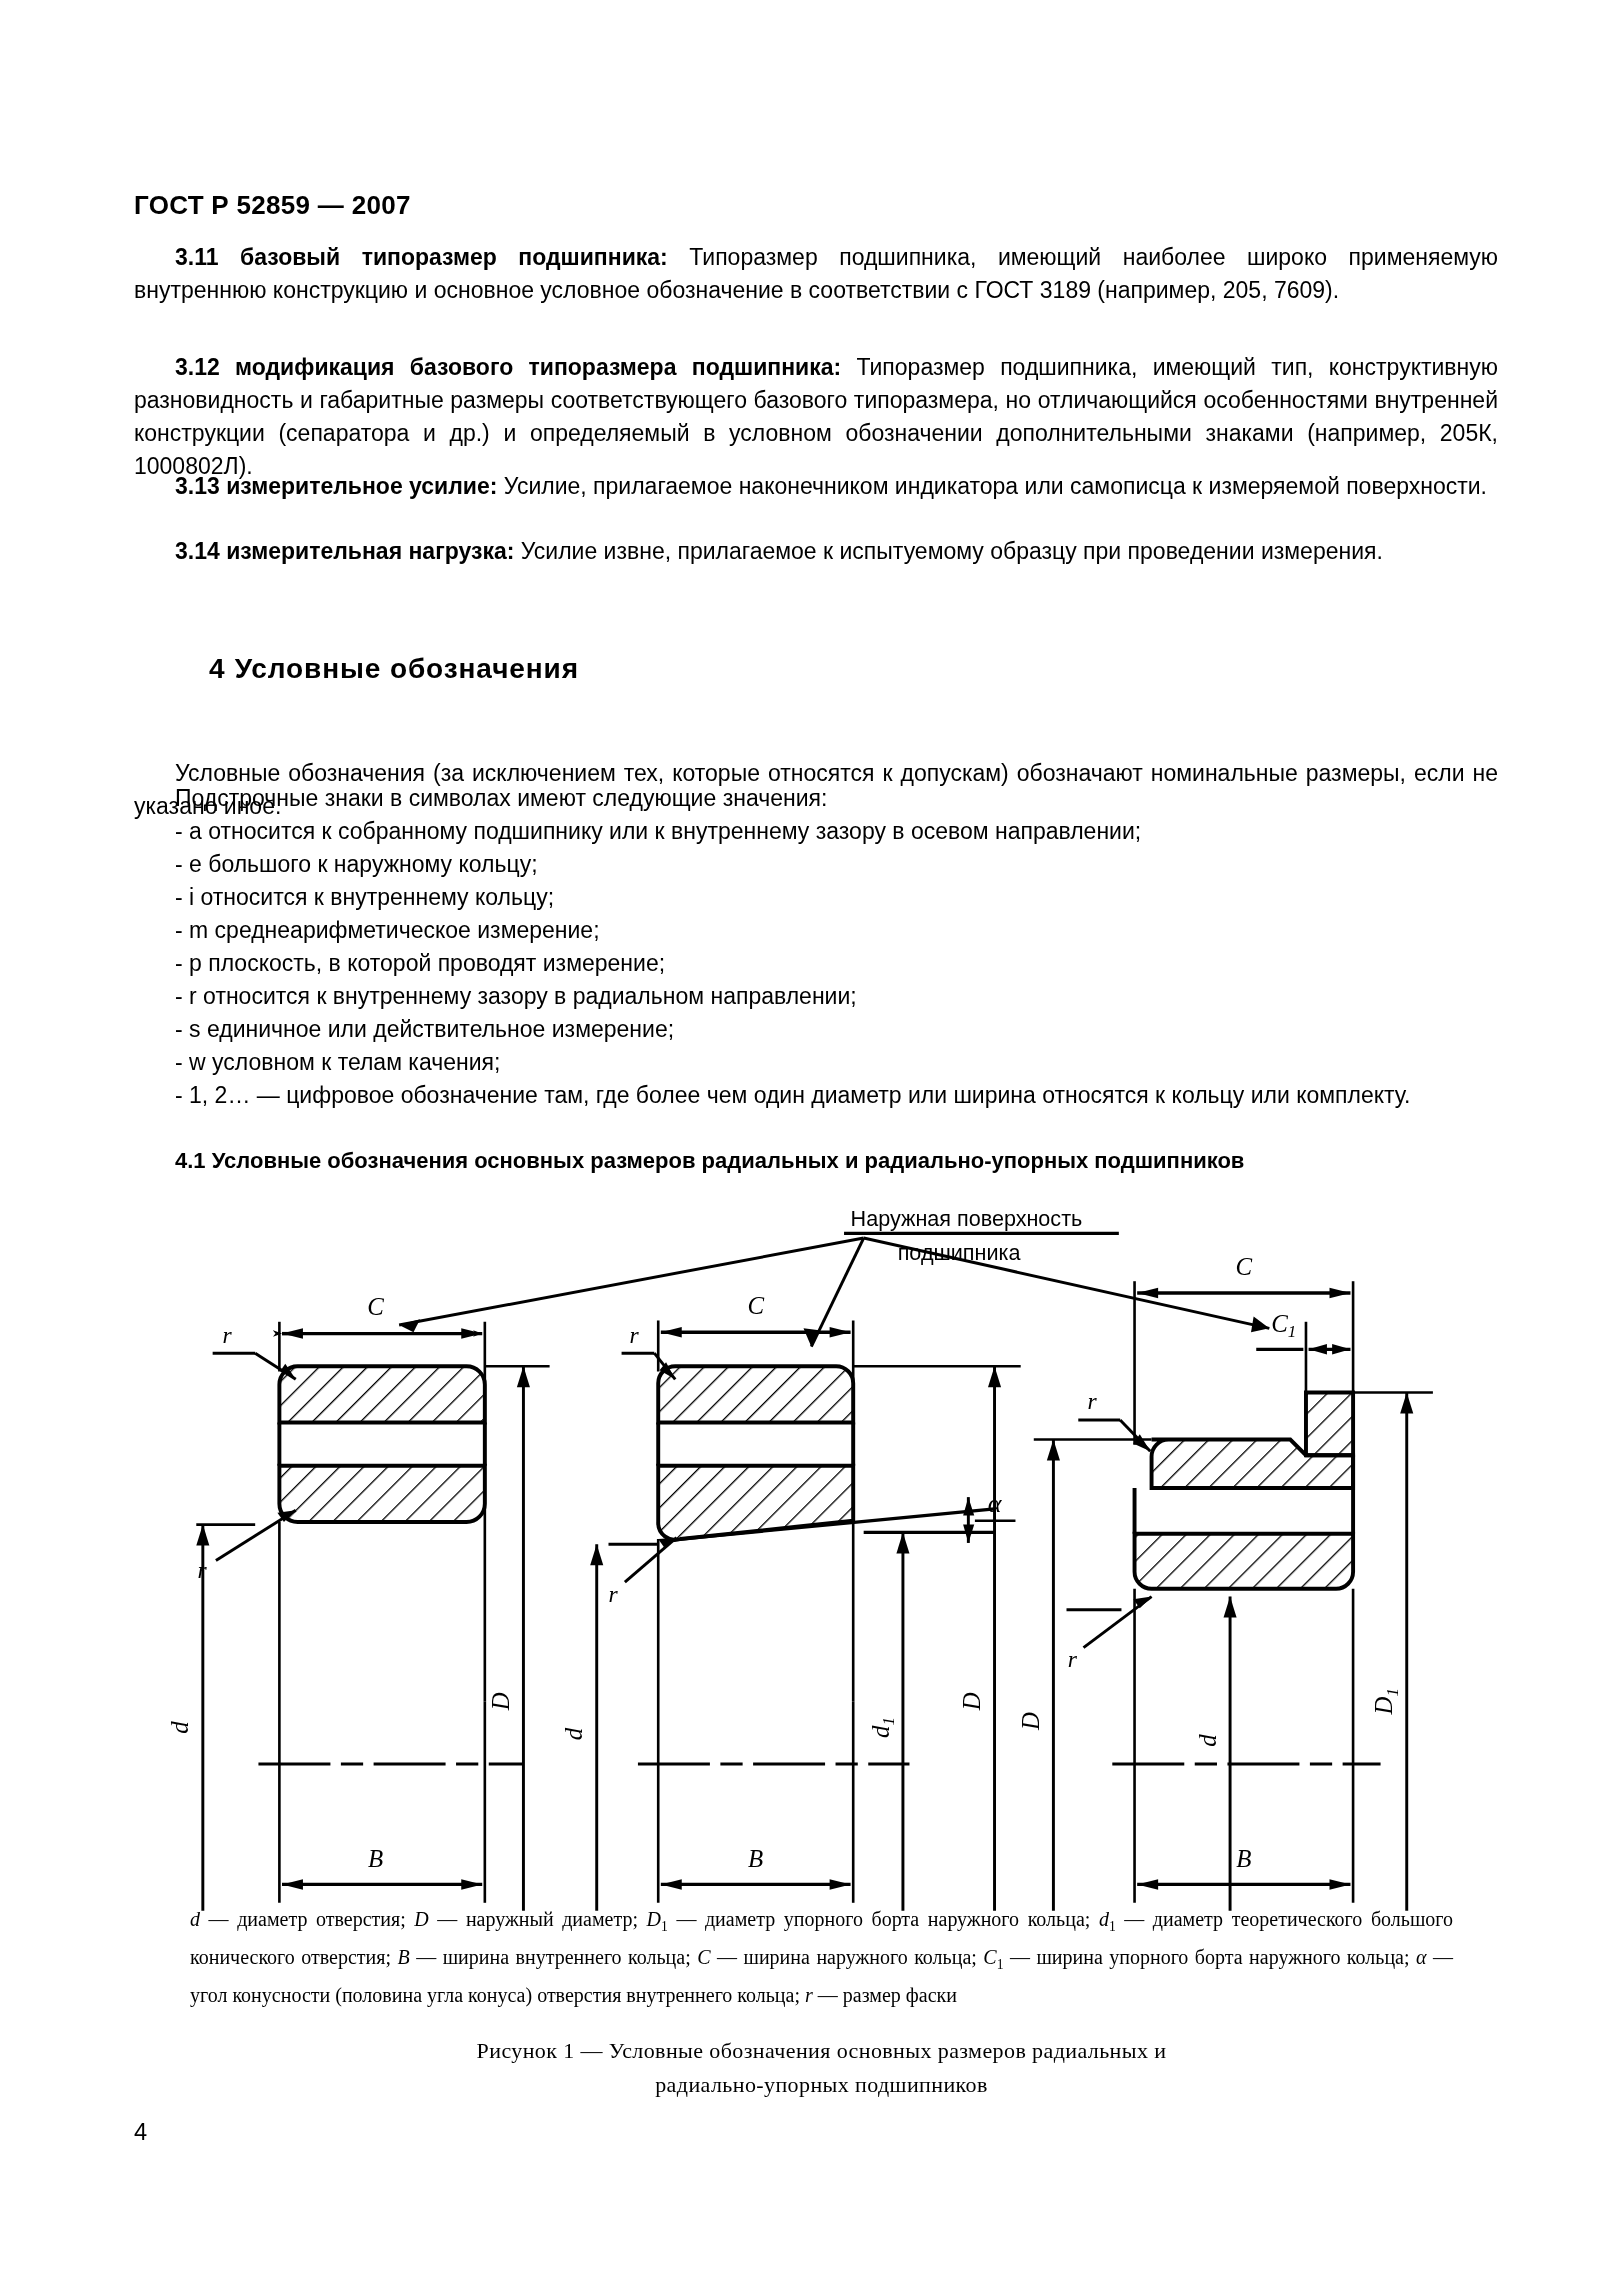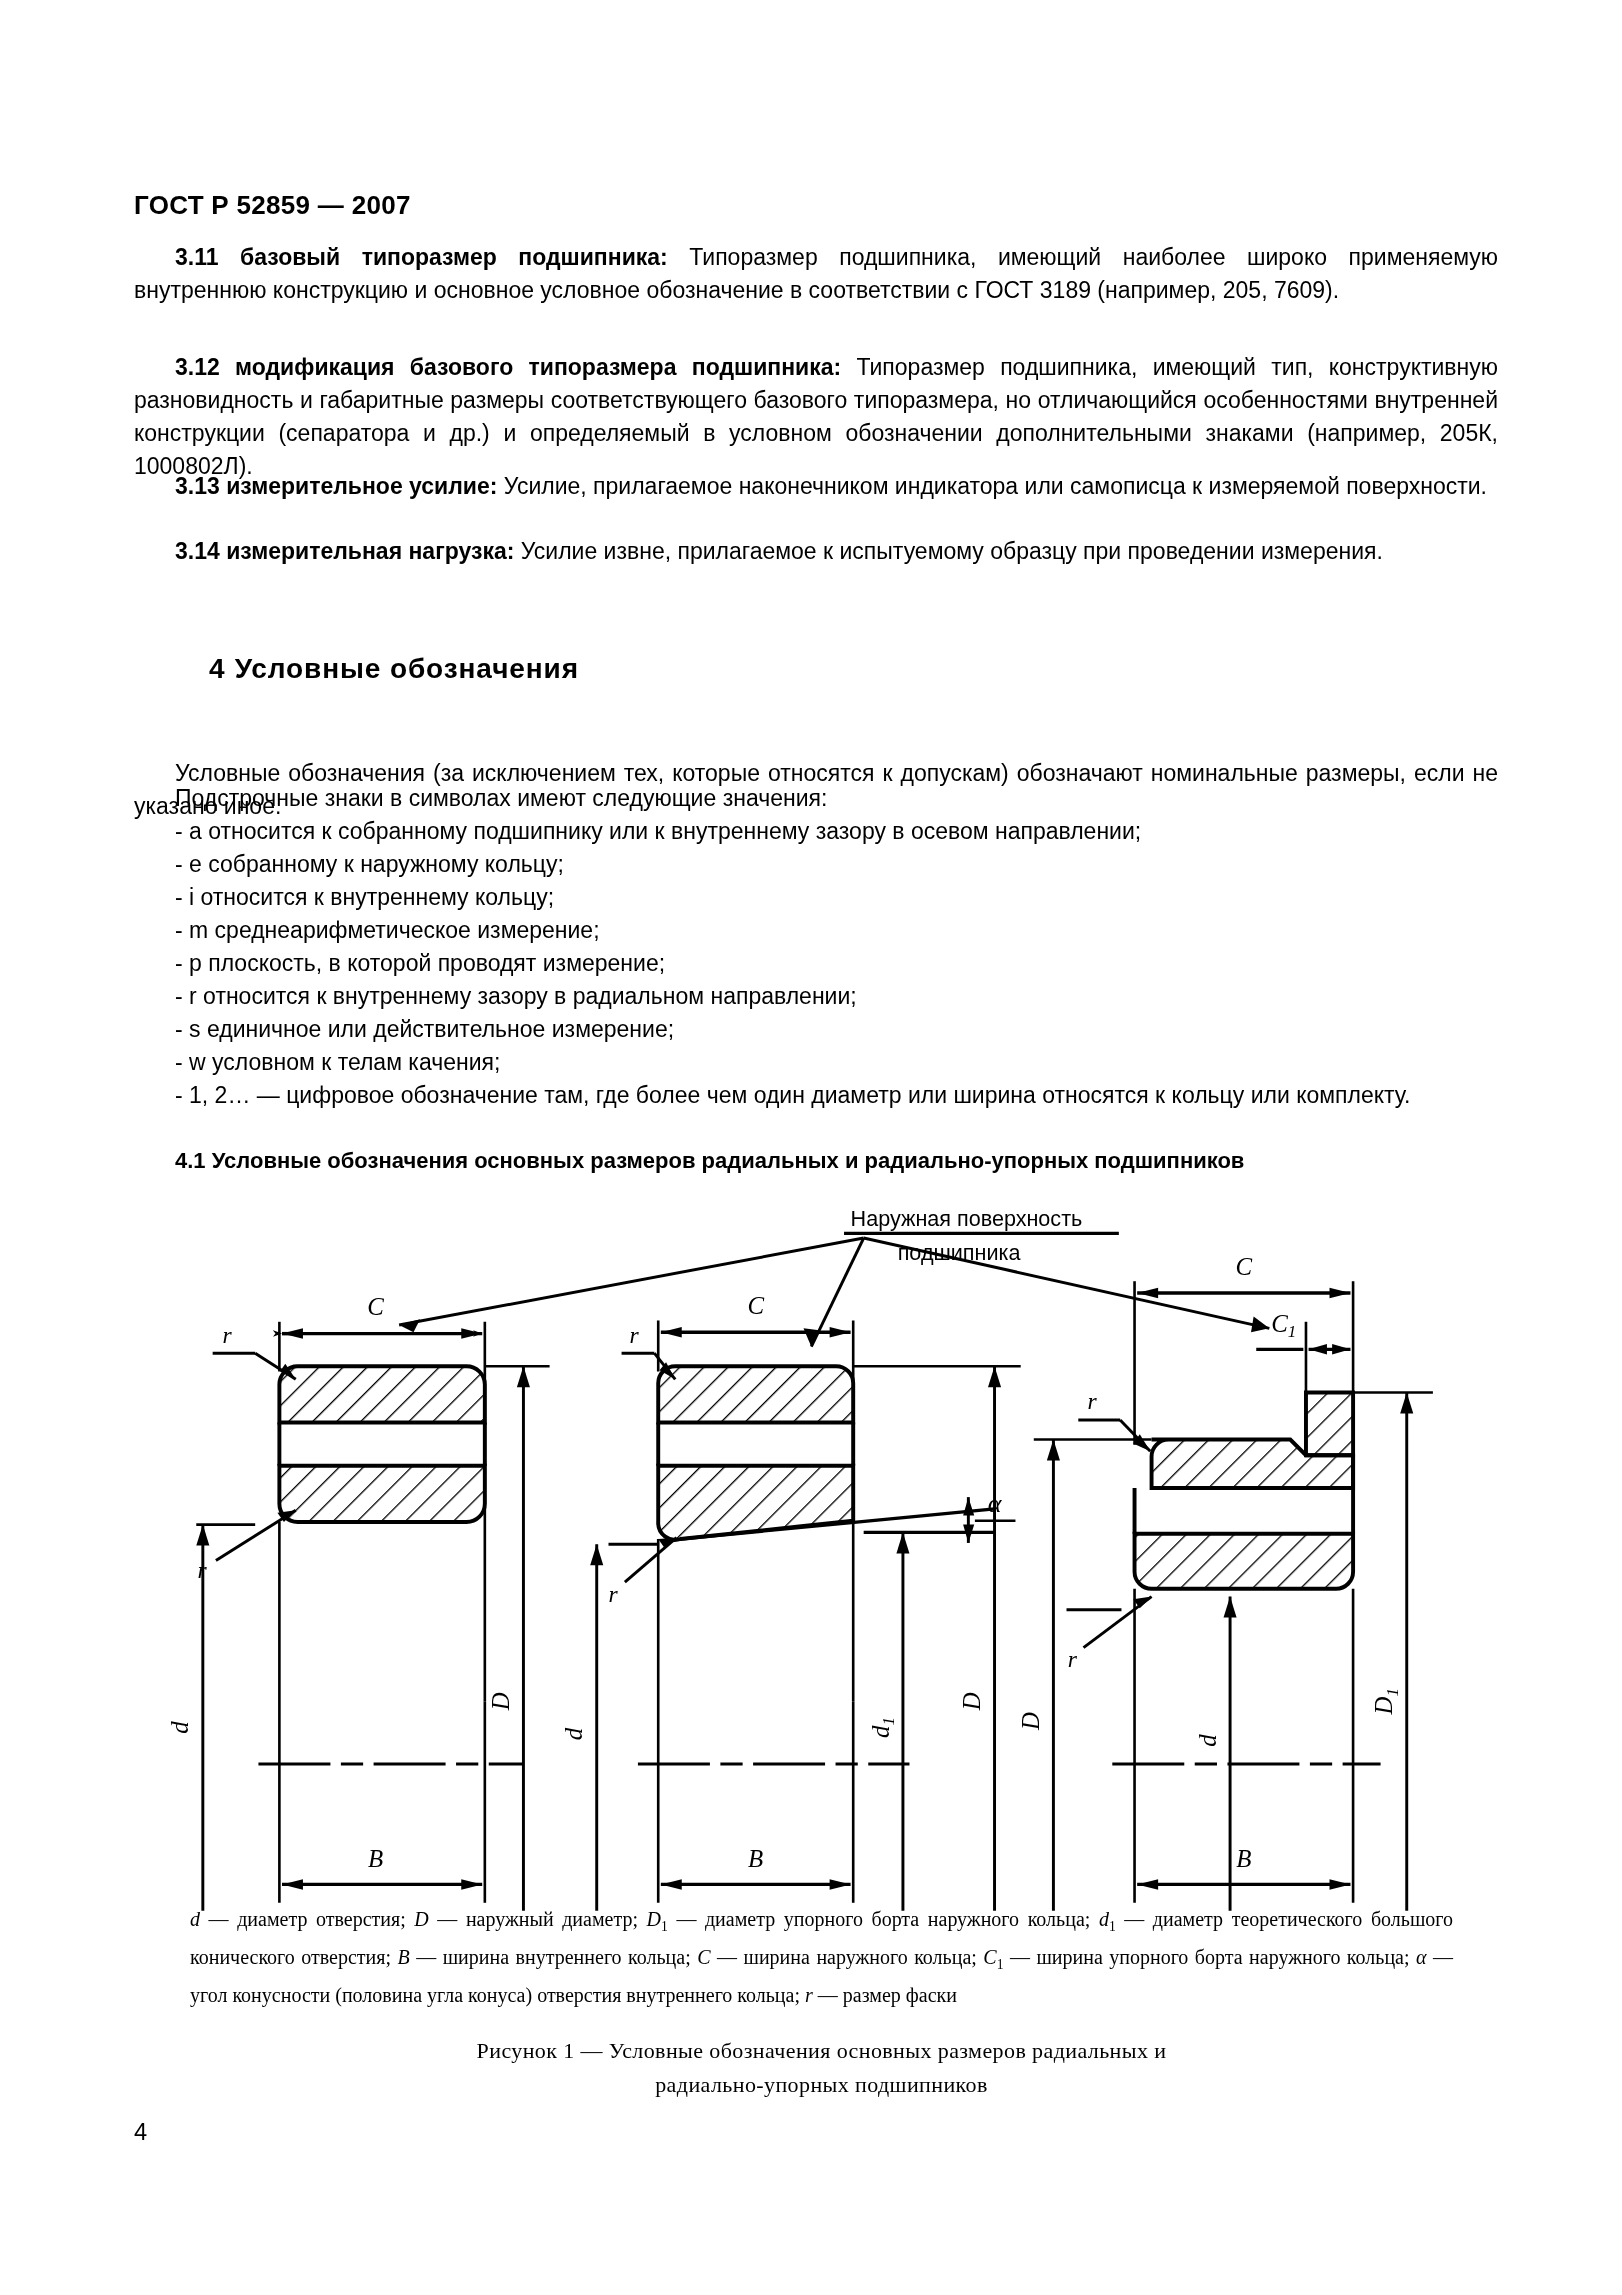--- a/index.html
+++ b/index.html
@@ -136,21 +136,21 @@
   <div class="body-text" style="top:717px;margin-top:40px;">
     <p class="para">Условные обозначения (за исключением тех, которые относятся к допускам) обозначают номинальные размеры, если не указано иное.</p>
   </div>
 
   <div class="body-text" style="top:782px;">
     <p class="para">Подстрочные знаки в символах имеют следующие значения:</p>
   </div>
 
   <div class="body-text" style="top:815px;">
     <p class="para listline">- a относится к собранному подшипнику или к внутреннему зазору в осевом направлении;</p>
-    <p class="para listline">- e собранному к наружному кольцу;</p>
+    <p class="para listline">- e большого к наружному кольцу;</p>
     <p class="para listline">- i относится к внутреннему кольцу;</p>
     <p class="para listline">- m среднеарифметическое измерение;</p>
     <p class="para listline">- p плоскость, в которой проводят измерение;</p>
     <p class="para listline">- r относится к внутреннему зазору в радиальном направлении;</p>
     <p class="para listline">- s единичное или действительное измерение;</p>
     <p class="para listline">- w условном к телам качения;</p>
     <p class="para">- 1, 2… — цифровое обозначение там, где более чем один диаметр или ширина относятся к кольцу или комплекту.</p>
   </div>
 
   <div class="subsec" style="top:1144px;">

